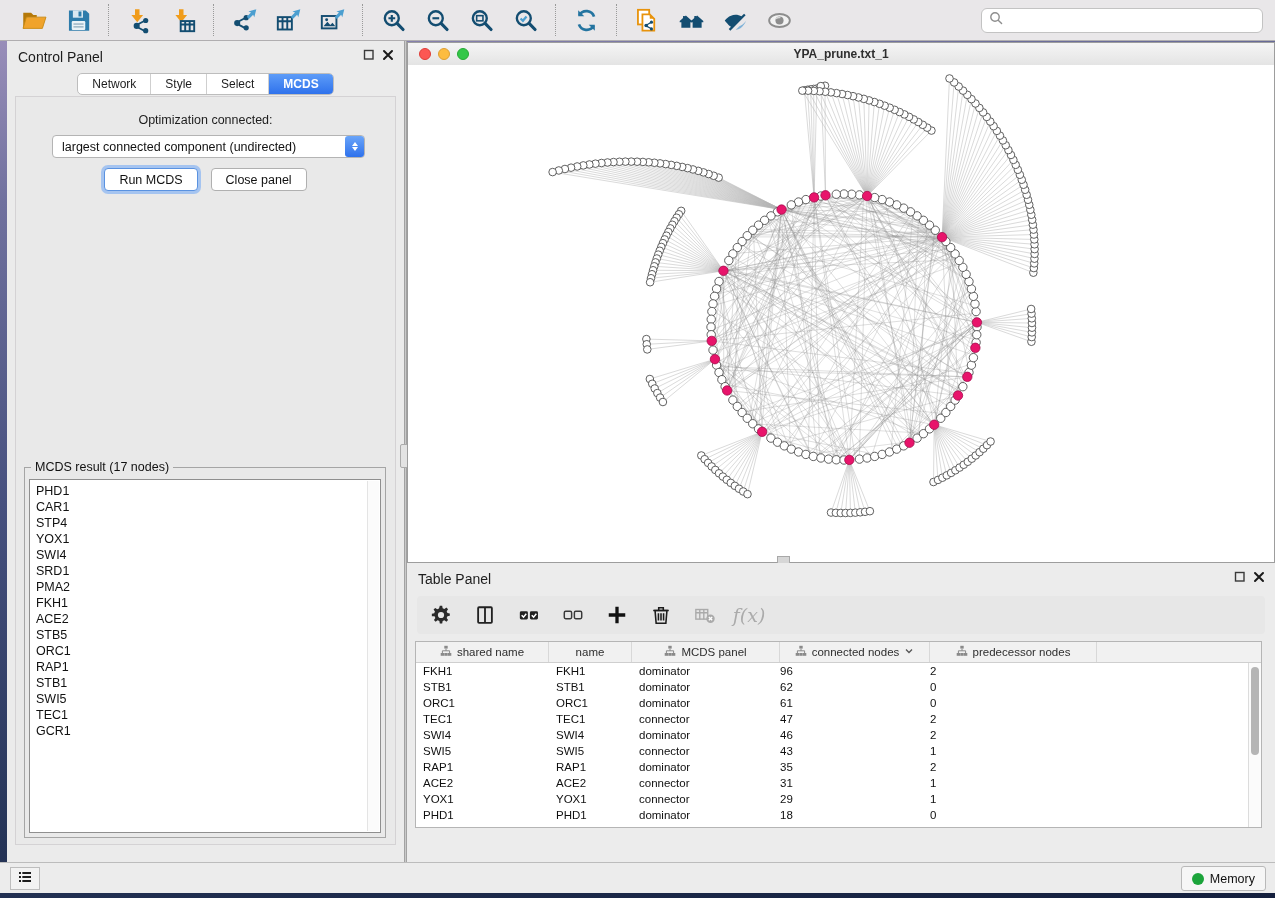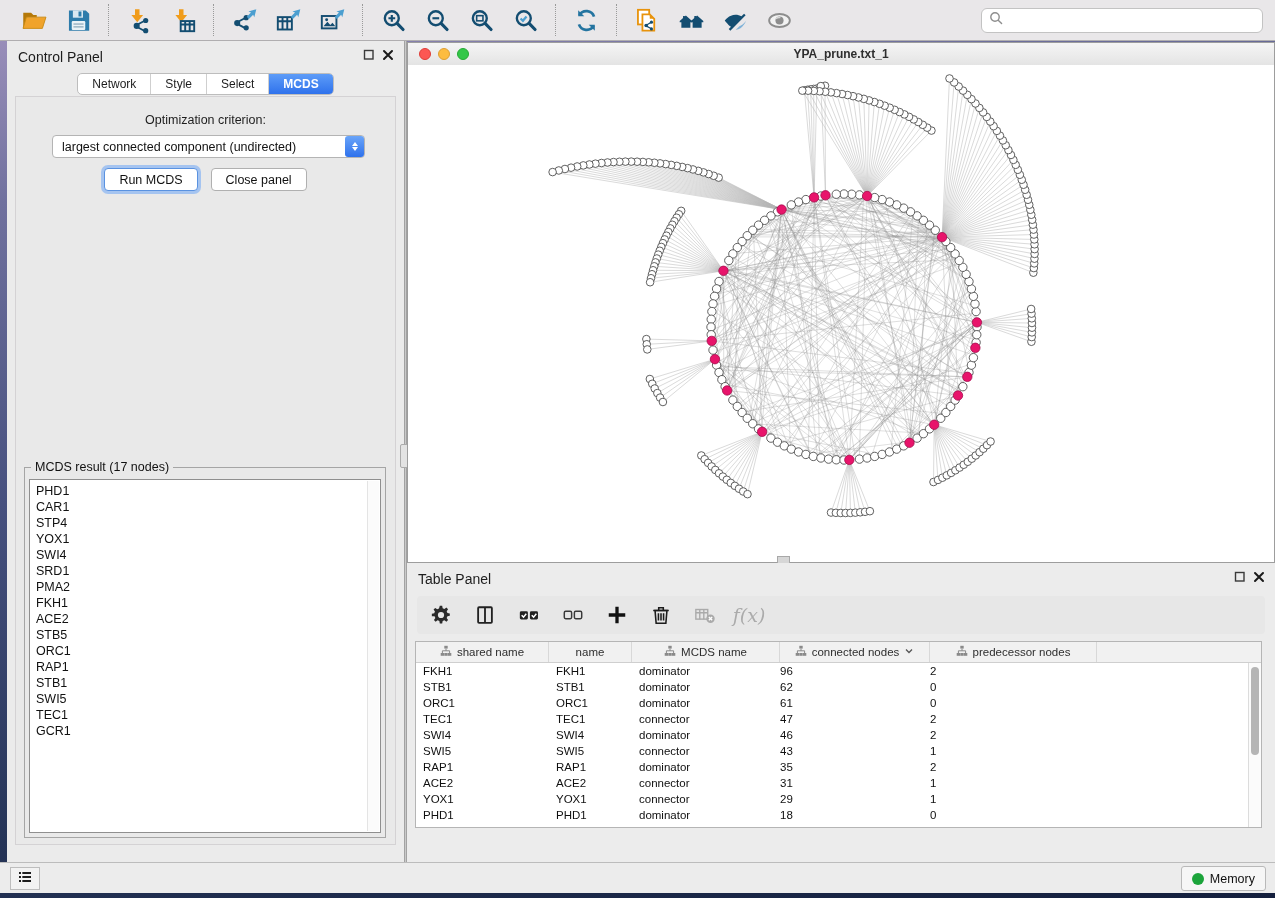--- a/index.html
+++ b/index.html
@@ -263,21 +263,21 @@
     </div>
     <div id="cp-tabs">
         <div class="seg">
           <div class="tab">Network</div>
           <div class="tab">Style</div>
           <div class="tab">Select</div>
           <div class="tab sel">MCDS</div>
         </div>
       </div>
     <div id="cp-inner">
-      <div id="opt-label">Optimization criterion:</div>
+      <div id="opt-label">Optimization connected:</div>
       <div id="opt-select">
         <span class="val">largest connected component (undirected)</span>
         <span class="stepper">
             <span class="arr-up"></span>
             <span class="arr-dn"></span>
           </span>
       </div>
       <div id="cp-buttons">
         <button class="mac-btn focused">Run MCDS</button>
         <button class="mac-btn">Close panel</button>
@@ -1161,21 +1161,21 @@
           <div class="th" style="width: 148px;">
             <span><svg viewBox="0 0 12 12" width="12" height="12">
                 <path d="M6 3.8v2M2.4 8V5.8h7.2V8" stroke="#8a8a8a" fill="none"></path>
                 <g fill="#8a8a8a">
                   <rect x="4.3" y="0.8" width="3.4" height="2.8"></rect>
                   <rect x="0.7" y="8" width="3.4" height="2.8"></rect>
                   <rect x="4.3" y="8" width="3.4" height="2.8"></rect>
                   <rect x="7.9" y="8" width="3.4" height="2.8"></rect>
                 </g>
               </svg></span>
-            <span>MCDS name</span>
+            <span>MCDS panel</span>
           </div>
           <div class="th" style="width: 150px;">
             <span><svg viewBox="0 0 12 12" width="12" height="12">
                 <path d="M6 3.8v2M2.4 8V5.8h7.2V8" stroke="#8a8a8a" fill="none"></path>
                 <g fill="#8a8a8a">
                   <rect x="4.3" y="0.8" width="3.4" height="2.8"></rect>
                   <rect x="0.7" y="8" width="3.4" height="2.8"></rect>
                   <rect x="4.3" y="8" width="3.4" height="2.8"></rect>
                   <rect x="7.9" y="8" width="3.4" height="2.8"></rect>
                 </g>

